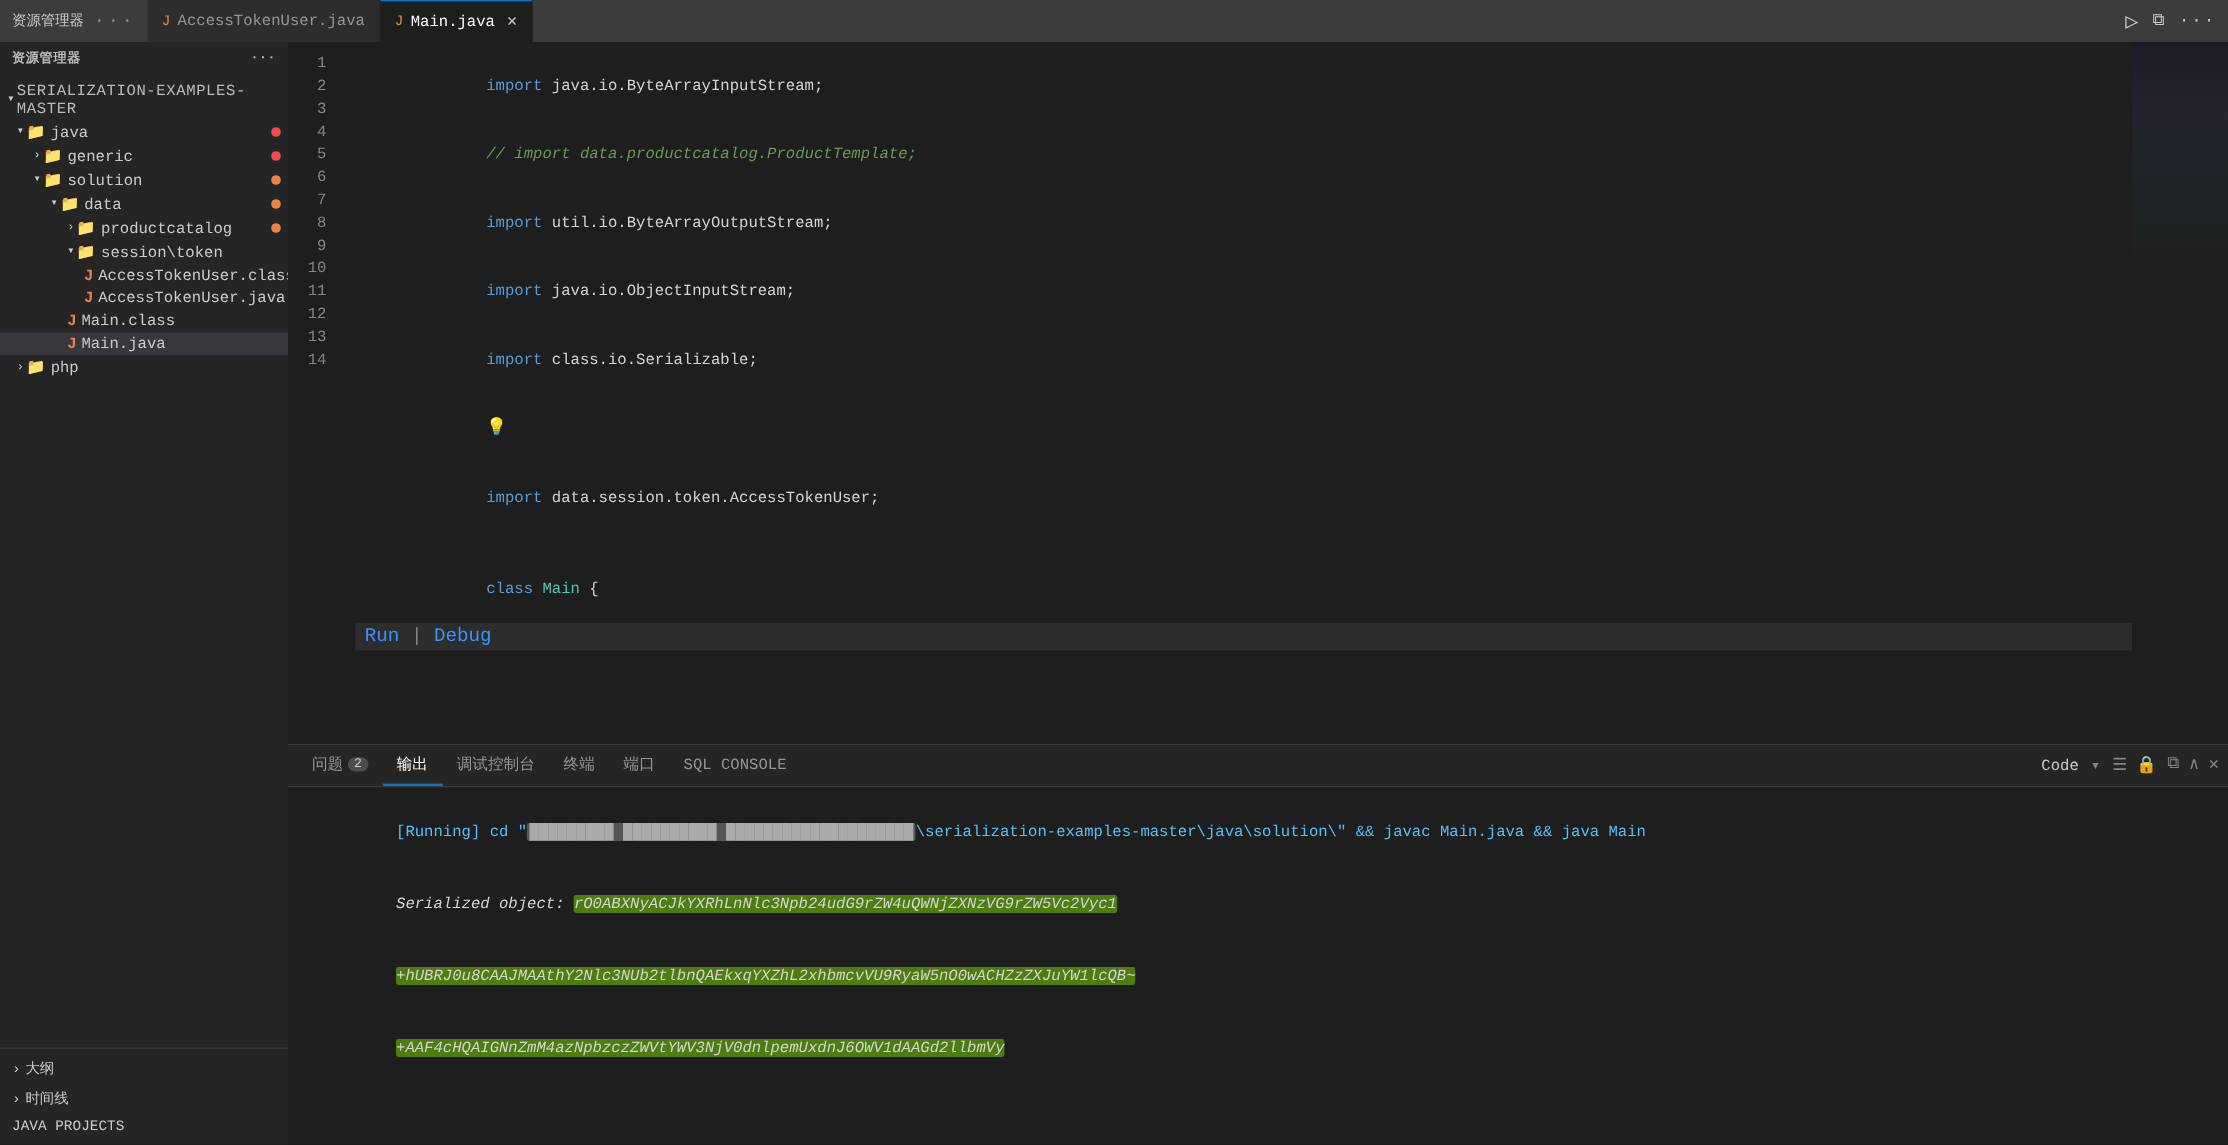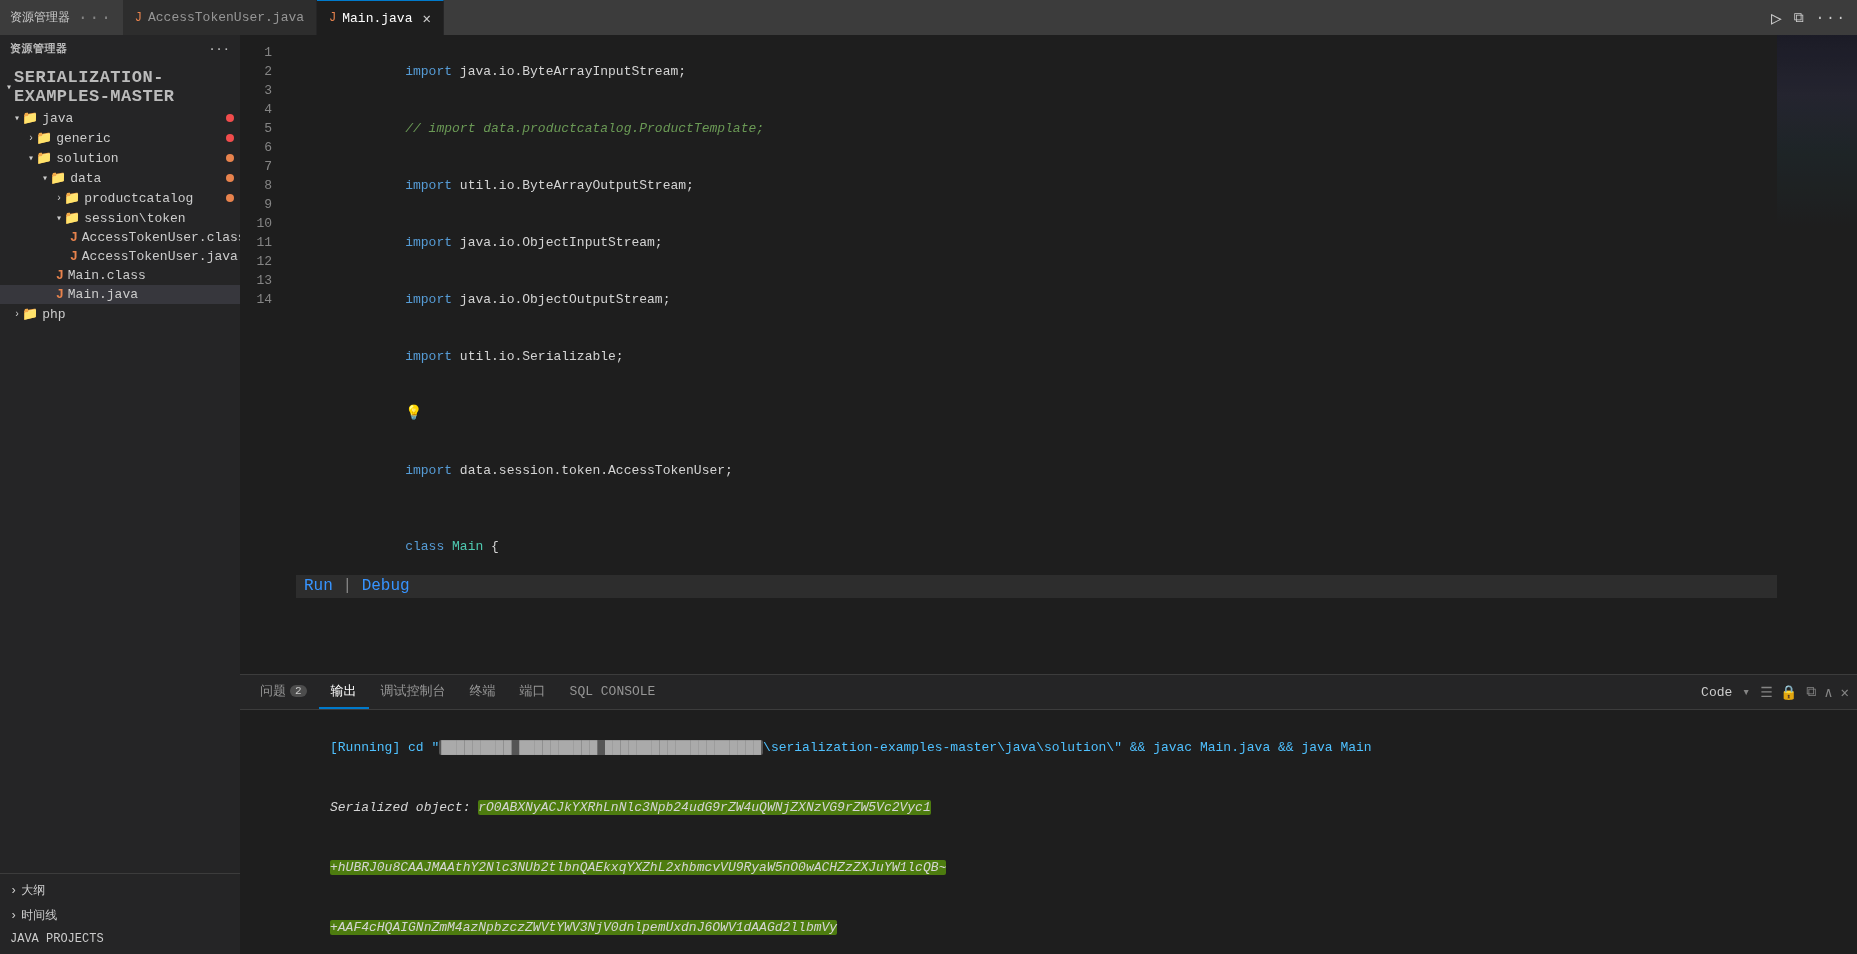--- a/index.html
+++ b/index.html
@@ -200,21 +200,21 @@
       color: #858585;
     }
     .codelens a { color: #3794ff; text-decoration: none; cursor: pointer; }
     .lightbulb {
       color: #ffcc00;
       font-size: 14px;
     }
 
     
     .panel {
-      height: 280px;
+      height: 334px;
       background: #1e1e1e;
       border-top: 1px solid #3c3c3c;
       display: flex;
       flex-direction: column;
       flex-shrink: 0;
     }
     .panel-tabs {
       display: flex;
       align-items: center;
       background: #252526;
@@ -326,21 +326,21 @@
 
   <div class="sidebar">
     <div class="sidebar-header">
       <span>资源管理器</span>
       <span style="cursor:pointer;">···</span>
     </div>
     <div class="sidebar-section">
 
       <div class="tree-item" style="padding-left:6px;">
         <span class="arrow">▾</span>
-        <span style="font-size:17px;font-weight:bold;color:#bbb;text-transform:uppercase;letter-spacing:0.5px;">SERIALIZATION-EXAMPLES-MASTER</span>
+        <span style="font-size:13px;font-weight:normal;color:#bbb;text-transform:uppercase;letter-spacing:0.5px;">SERIALIZATION-EXAMPLES-MASTER</span>
       </div>
 
       <div class="tree-item" style="padding-left:14px;">
         <span class="arrow">▾</span>
         <span style="color:#e8c97e;margin-right:4px;">📁</span>
         <span>java</span>
         <span class="dot dot-red"></span>
       </div>
 
       <div class="tree-item" style="padding-left:28px;">
@@ -452,26 +452,23 @@
             </div>
 
             <div class="code-line">
               <span class="kw">import</span><span class="plain"> util.io.ByteArrayOutputStream;</span>
             </div>
 
             <div class="code-line">
               <span class="kw">import</span><span class="plain"> java.io.ObjectInputStream;</span>
             </div>
 
-            <div class="code-line">
-              <span class="kw">import</span><span class="plain"> java.io.ObjectOutputStream;</span>
-            </div>
-
-            <div class="code-line">
-              <span class="kw">import</span><span class="plain"> util.io.Serializable;</span>
+
+            <div class="code-line">
+              <span class="kw">import</span><span class="plain"> class.io.Serializable;</span>
             </div>
 
 
             <div class="code-line">
               <span class="lightbulb">💡</span>
             </div>
 
             <div class="code-line">
               <span class="kw">import</span><span class="plain"> data.session.token.AccessTokenUser;</span>
             </div>

